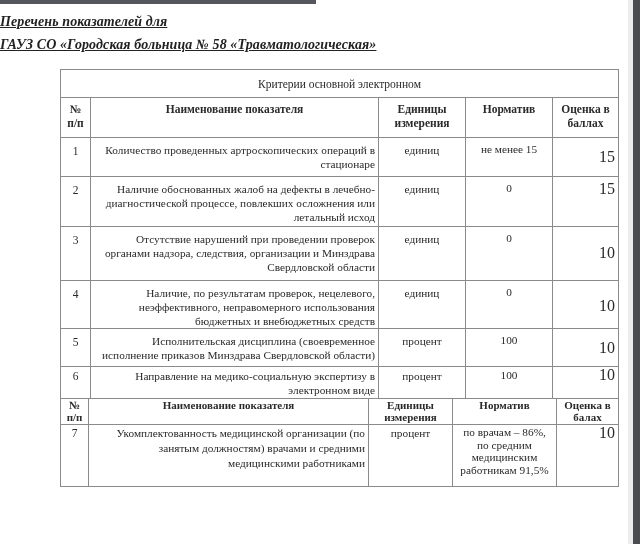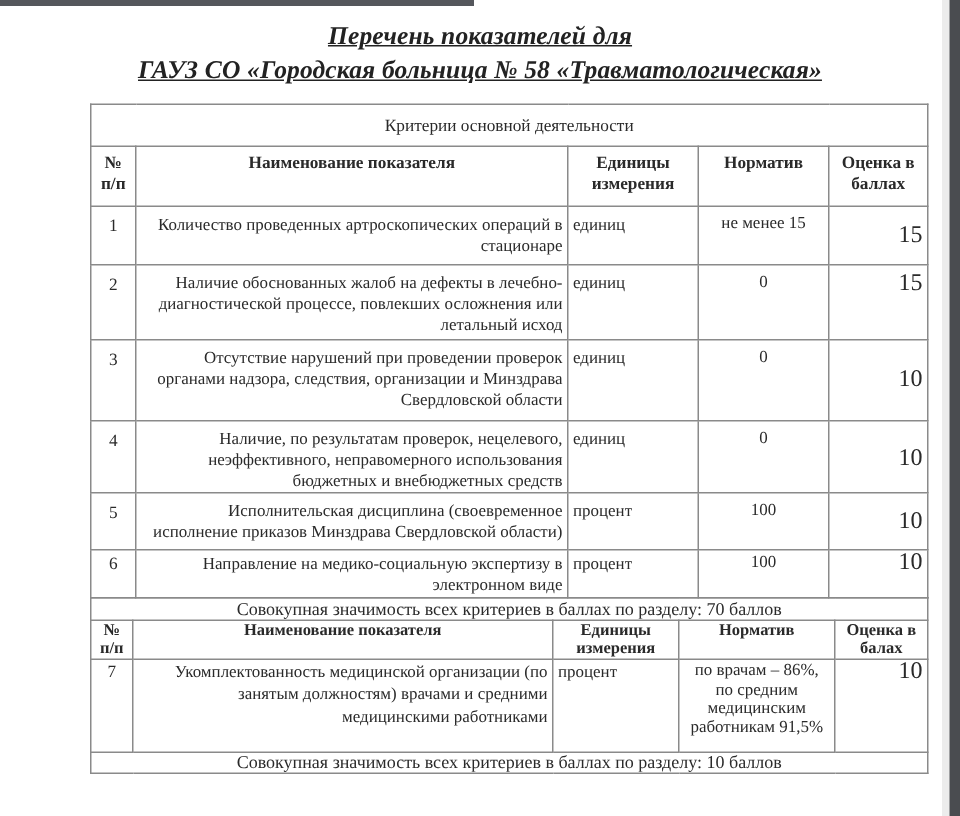--- a/index.html
+++ b/index.html
@@ -5,36 +5,36 @@
   html, body { margin:0; padding:0; }
   body {
     width:640px; height:544px; position:relative; overflow:hidden;
     background:#ffffff; font-family:"Liberation Serif","DejaVu Serif",serif; color:#2a2a2a;
   }
   .top-bar { position:absolute; left:0; top:0; width:316px; height:4px; background:#55575c; }
   .right-bar { position:absolute; left:633px; top:0; width:7px; height:544px; background:#4a4c50; }
   .right-bar-light { position:absolute; left:628px; top:0; width:5px; height:544px; background:#ececec; }
 
   .doc-title {
-    position:absolute; left:0; width:640px; text-align:center;
-    font-style:italic; font-weight:bold; text-decoration:underline; font-size:17px; color:#222;
+    position:absolute; left:0; width:640px; text-align:left;
+    font-style:italic; font-weight:bold; text-decoration:underline; font-size:14px; color:#222;
     letter-spacing:0.1px;
   }
   .title1 { top:14px; }
   .title2 { top:37px; }
 
   table { border-collapse:collapse; position:absolute; left:60px; table-layout:fixed; }
   td, th { border:1px solid #8a8a8a; padding:0 3px; font-size:11.3px; line-height:14px; vertical-align:top; font-weight:normal; color:#2a2a2a; }
   .t1 { top:69px; width:558px; }
   .t2 { top:398px; width:558px; }
   .sec-title { text-align:center; vertical-align:middle; font-size:11.5px; }
   .hdr { font-weight:bold; vertical-align:top; padding-top:4px; font-size:11.5px; line-height:14px; }
   .num { text-align:center; vertical-align:top; padding-top:6px; font-size:11.5px; }
   .name { padding-top:5px; text-align:right; }
-  .unit { text-align:left; padding-top:5px; }
+  .unit { text-align:center; padding-top:5px; }
   .norm { text-align:center; padding-top:4px; }
   .score { text-align:right; font-size:16px; }
   .sum { text-align:center; vertical-align:middle; font-size:12px; line-height:13px; padding:0; }
   .t2 .hdr { padding-top:0; line-height:12px; font-size:11px; }
   .t2 .name, .t2 .unit, .t2 .norm, .t2 .score, .t2 .num { padding-top:1px; }
   .bold-title { font-weight:bold; text-align:center; font-size:11.5px; line-height:11px; padding:0; }
 </style>
 </head>
 <body>
 
@@ -48,21 +48,21 @@
 <table class="t1">
   <colgroup>
     <col style="width:30px">
       <col style="width:288px">
       <col style="width:87px">
       <col style="width:87px">
       <col style="width:66px">
   </colgroup>
   <tbody>
       <tr style="height:28px">
-    <td colspan="5" class="sec-title">Критерии основной деятельности</td>
+    <td colspan="5" class="sec-title">Критерии основной электронном</td>
   </tr>
   <tr style="height:40px">
     <th class="hdr">№ п/п</th>
     <th class="hdr">Наименование показателя</th>
     <th class="hdr">Единицы измерения</th>
     <th class="hdr">Норматив</th>
     <th class="hdr">Оценка в баллах</th>
   </tr>
   <tr style="height:39px">
     <td class="num">1</td>
@@ -111,34 +111,28 @@
 
 <table class="t2">
   <colgroup>
     <col style="width:28px">
       <col style="width:280px">
       <col style="width:84px">
       <col style="width:104px">
       <col style="width:62px">
   </colgroup>
   <tbody>
-      <tr style="height:15px">
-    <td colspan="5" class="sum">Совокупная значимость всех критериев в баллах по разделу: 70 баллов</td>
-  </tr>
   <tr style="height:26px">
     <th class="hdr">№ п/п</th>
     <th class="hdr">Наименование показателя</th>
     <th class="hdr">Единицы измерения</th>
     <th class="hdr">Норматив</th>
     <th class="hdr">Оценка в балах</th>
   </tr>
   <tr style="height:62px">
     <td class="num">7</td>
     <td class="name" style="line-height:15px">Укомплектованность медицинской организации (по занятым должностям) врачами и средними медицинскими работниками</td>
     <td class="unit">процент</td>
     <td class="norm" style="line-height:12.5px">по врачам – 86%, по средним медицинским работникам 91,5%</td>
     <td class="score">10</td>
   </tr>
-  <tr style="height:14px">
-    <td colspan="5" class="sum">Совокупная значимость всех критериев в баллах по разделу: 10 баллов</td>
-  </tr>
 </tbody>
   </table>
 
 </body></html>

